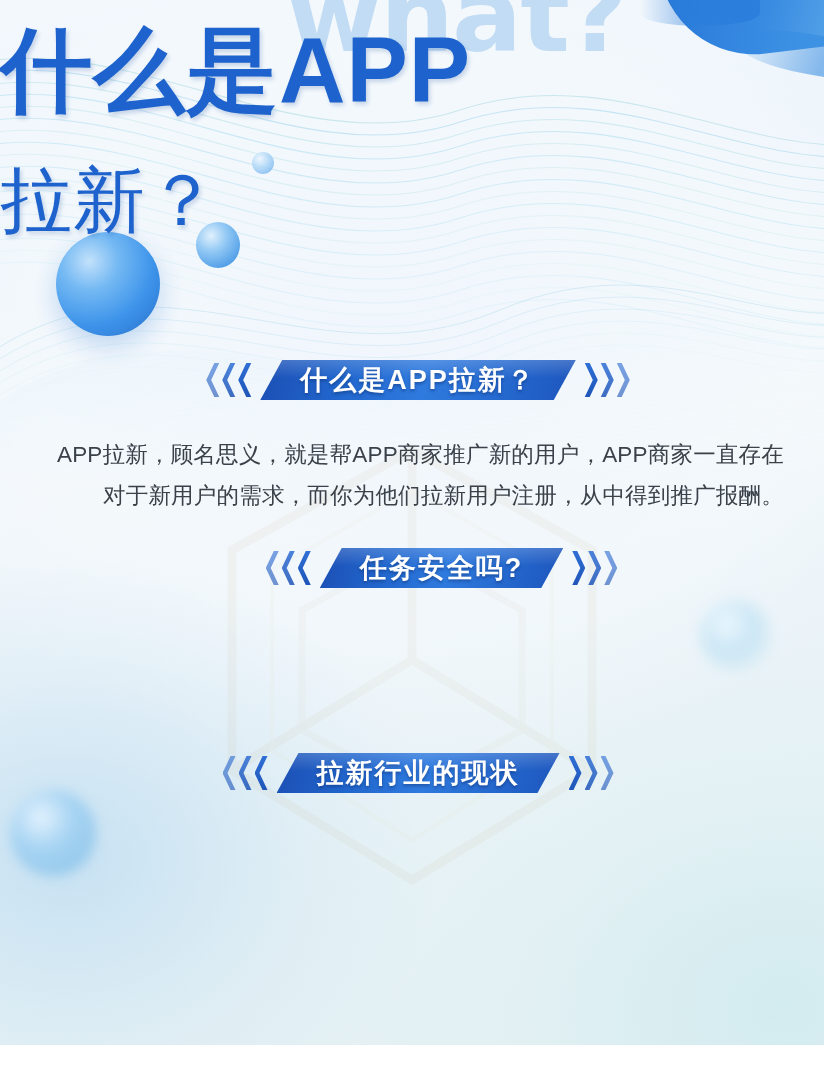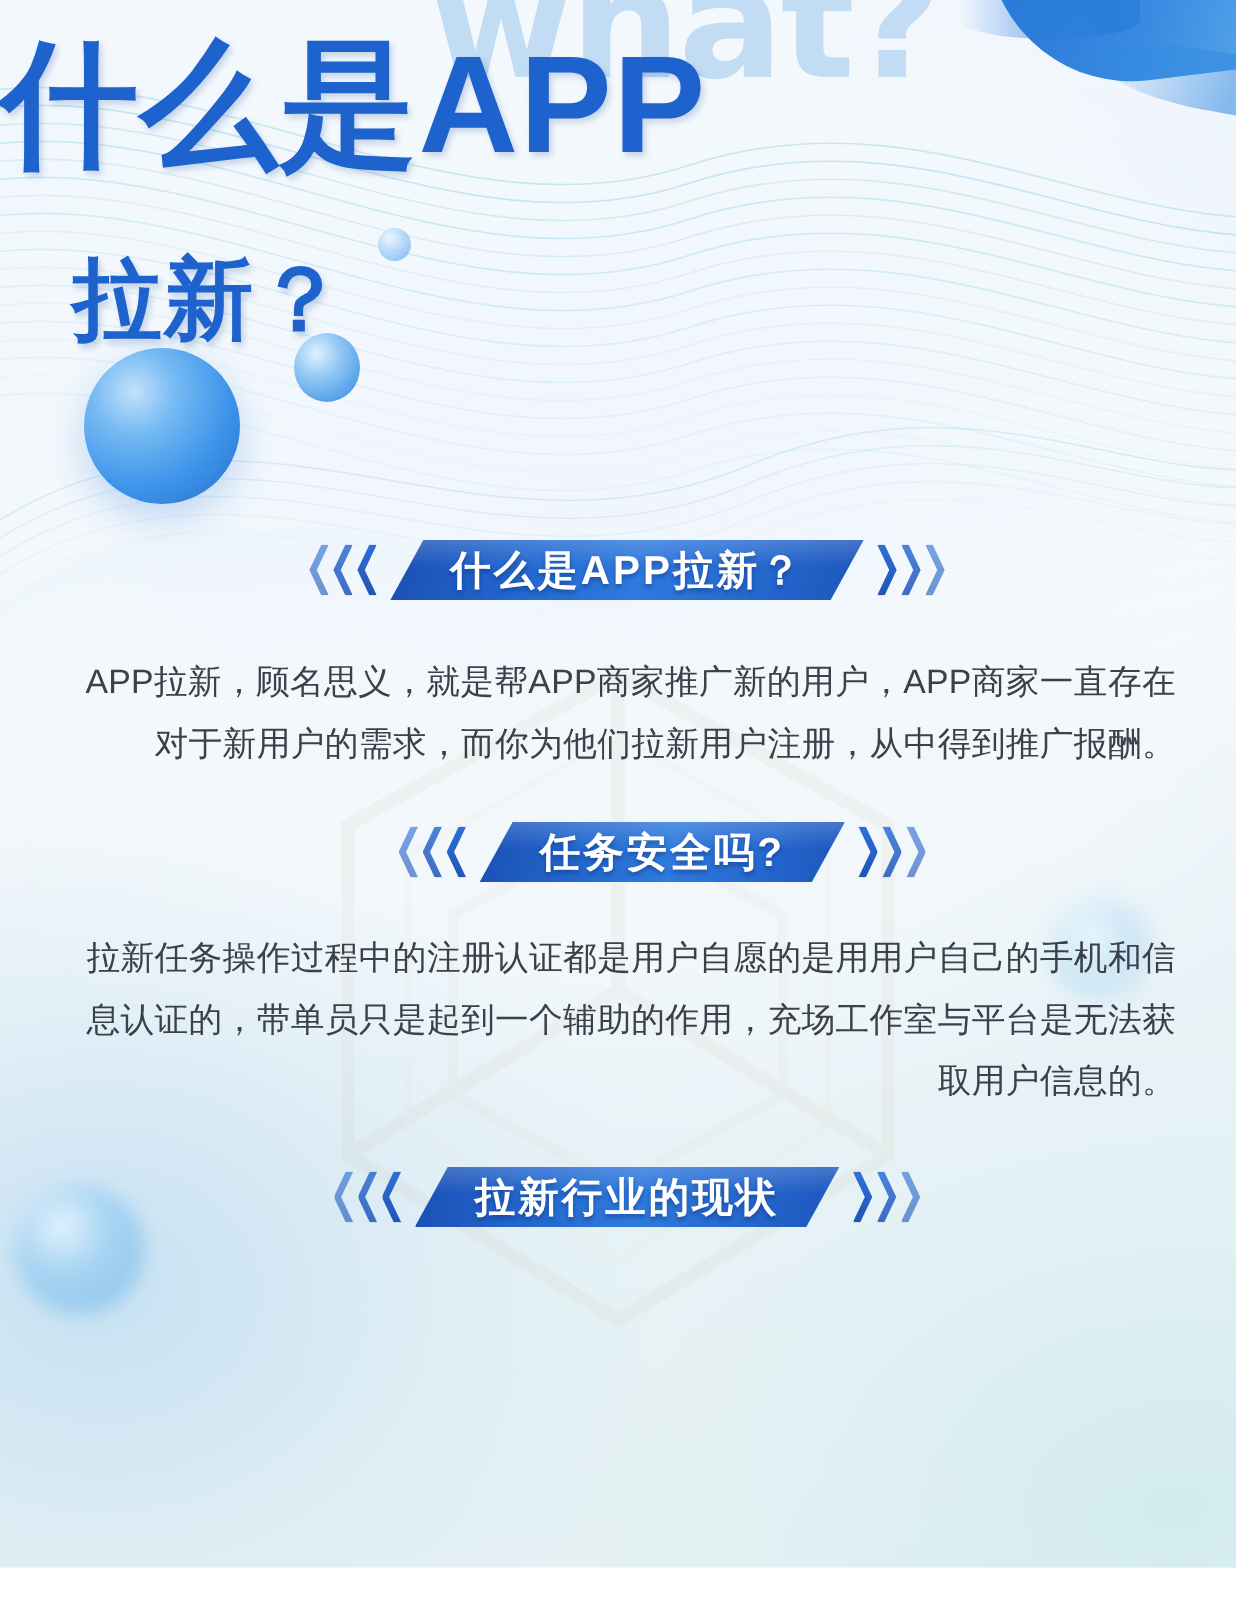--- a/index.html
+++ b/index.html
@@ -112,28 +112,27 @@
     font-size:92px;
     line-height:104px;
     font-weight:800;
     color:#1e63cd;
     letter-spacing:1px;
     text-shadow:2px 3px 4px rgba(20,70,150,.20);
     white-space:nowrap;
   }
   .headline .l2 {
     margin-top:26px;
-    font-size:60px;
+    font-size:72px;
     line-height:104px;
-    font-weight:700;
+    font-weight:400;
     color:#1e63cd;
     letter-spacing:1px;
     text-shadow:2px 3px 4px rgba(20,70,150,.20);
     white-space:nowrap;
-    margin-left:48px;
   }
 
   
   .section { position:absolute; left:0; right:0; z-index:5;padding-left:12px; }
 
   .banner-row {
     display:flex;
     align-items:center;
     justify-content:center;
     gap:9px;
@@ -312,25 +311,22 @@
         <span class="banner-text">任务安全吗?</span>
       </div>
       <span class="chev-group">
         <span class="chev right c-a"></span>
         <span class="chev right c-b"></span>
         <span class="chev right c-c"></span>
       </span>
     </div>
   </div>
 
-  <div class="para" style="top:618px;">
-    <p>拉新任务操作过程中的注册认证都是用户自愿的是用用户自己的手机和信息认证的，带单员只是起到一个辅助的作用，充场工作室与平台是无法获取用户信息的。</p>
-  </div>
-
-  <div class="section" style="top:778px;">
+
+  <div class="section" style="top:753px;">
     <div class="banner-row">
       <span class="chev-group">
         <span class="chev c-c"></span>
         <span class="chev c-b"></span>
         <span class="chev c-a"></span>
       </span>
       <div class="banner">
         <span class="banner-text">拉新行业的现状</span>
       </div>
       <span class="chev-group">

